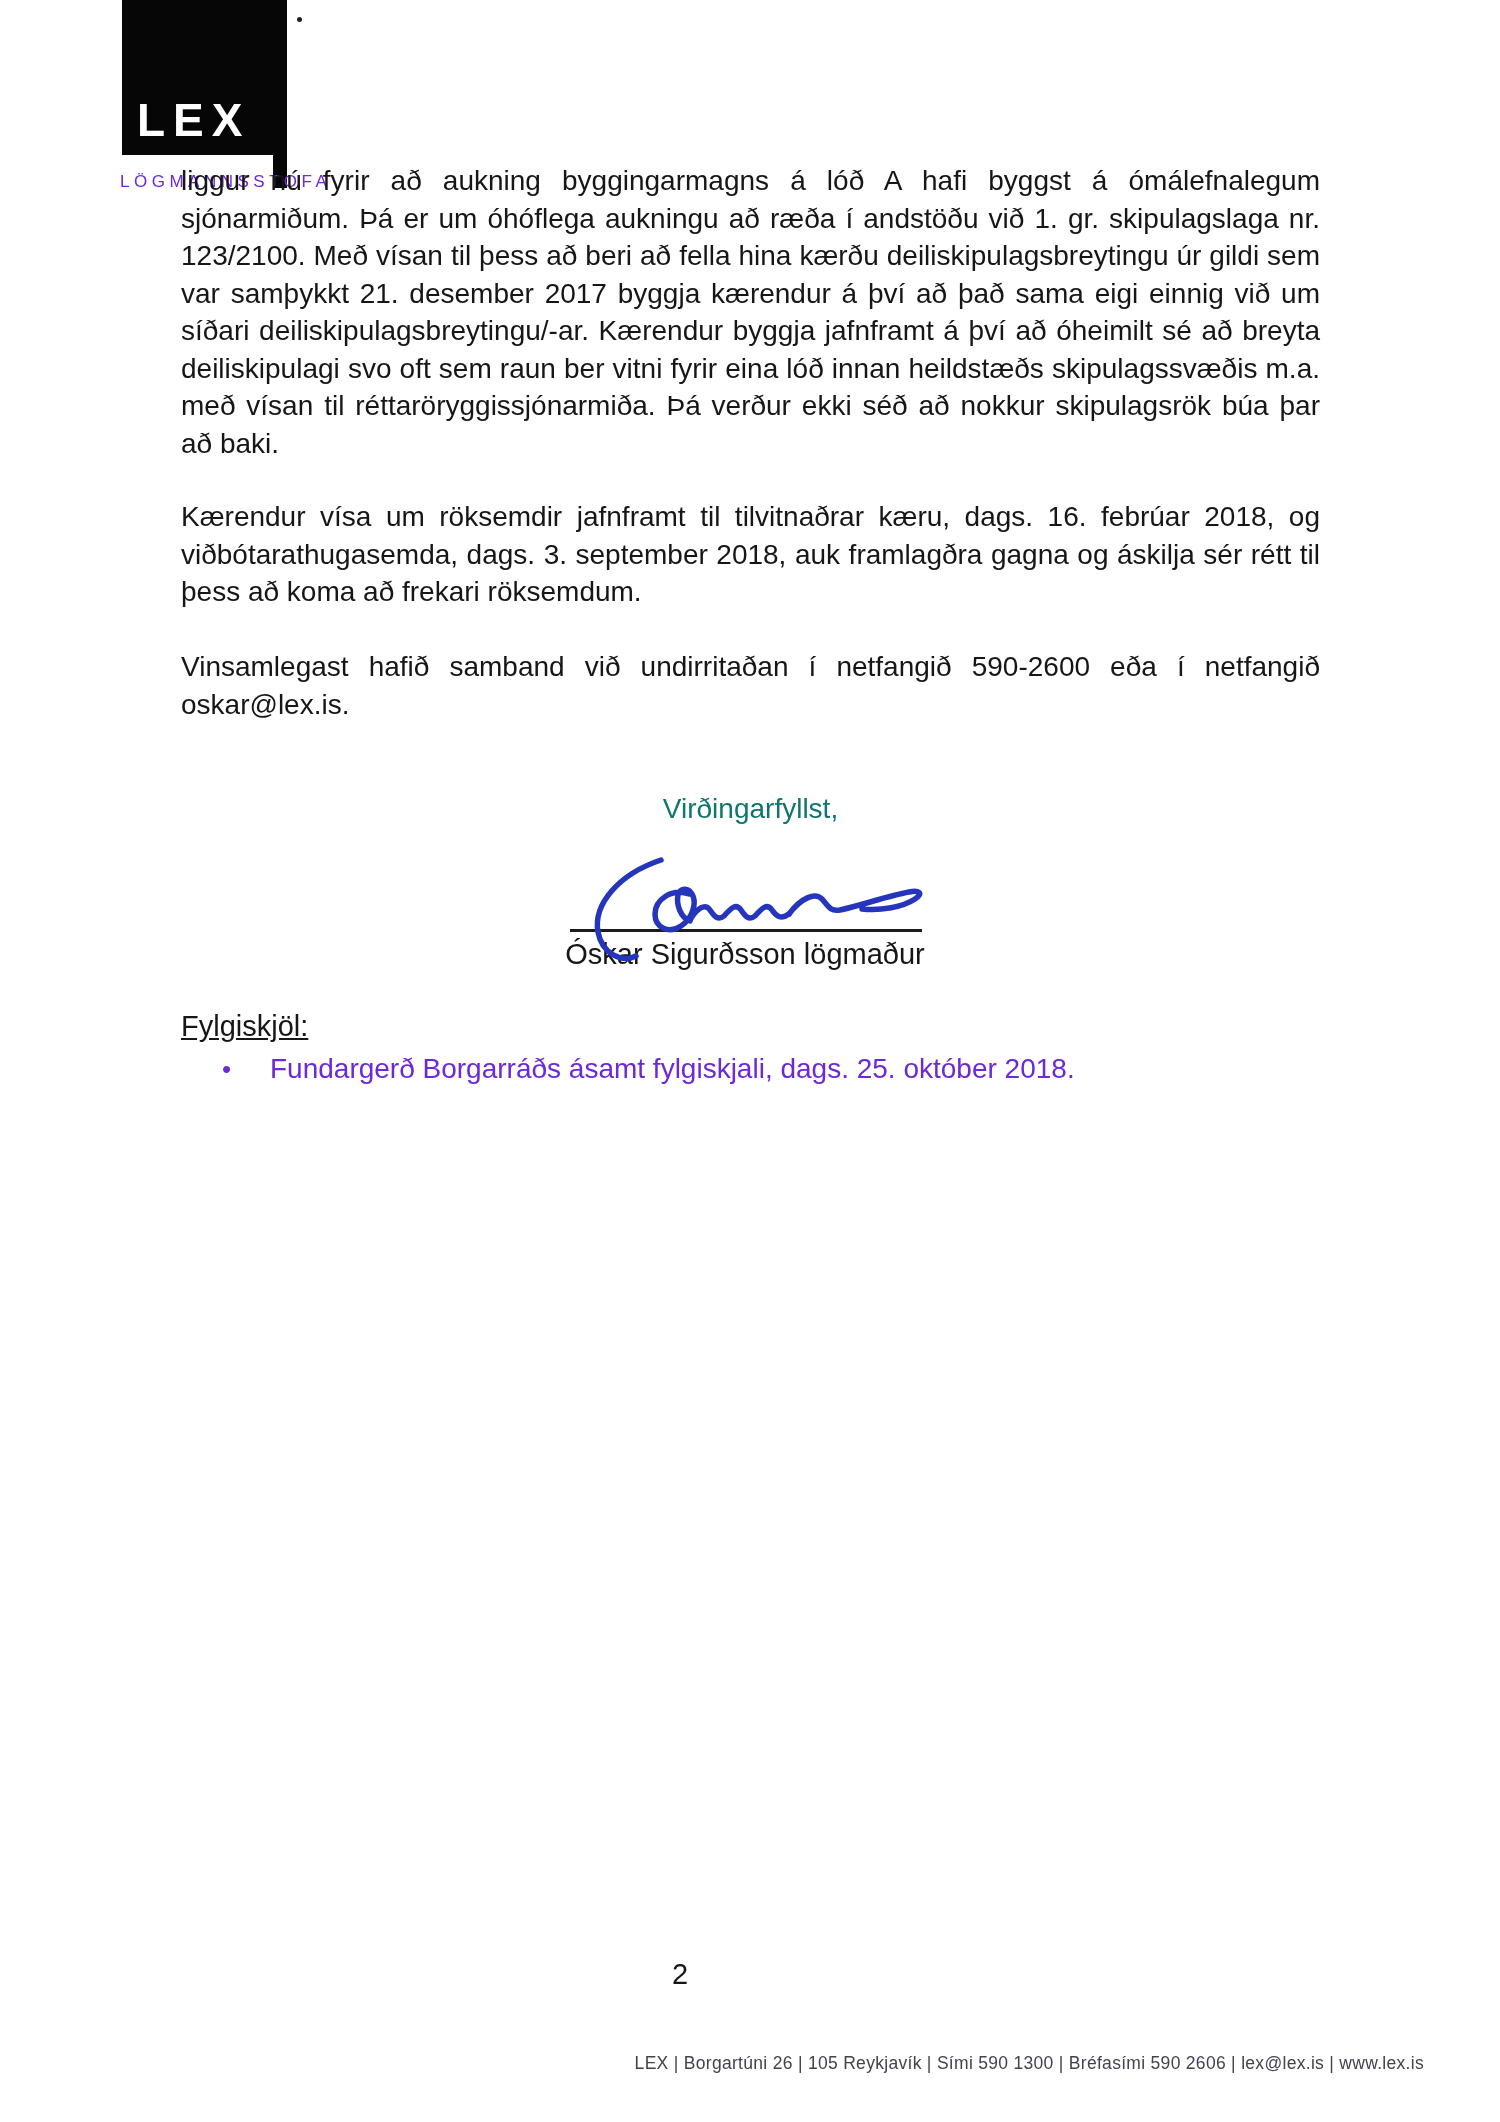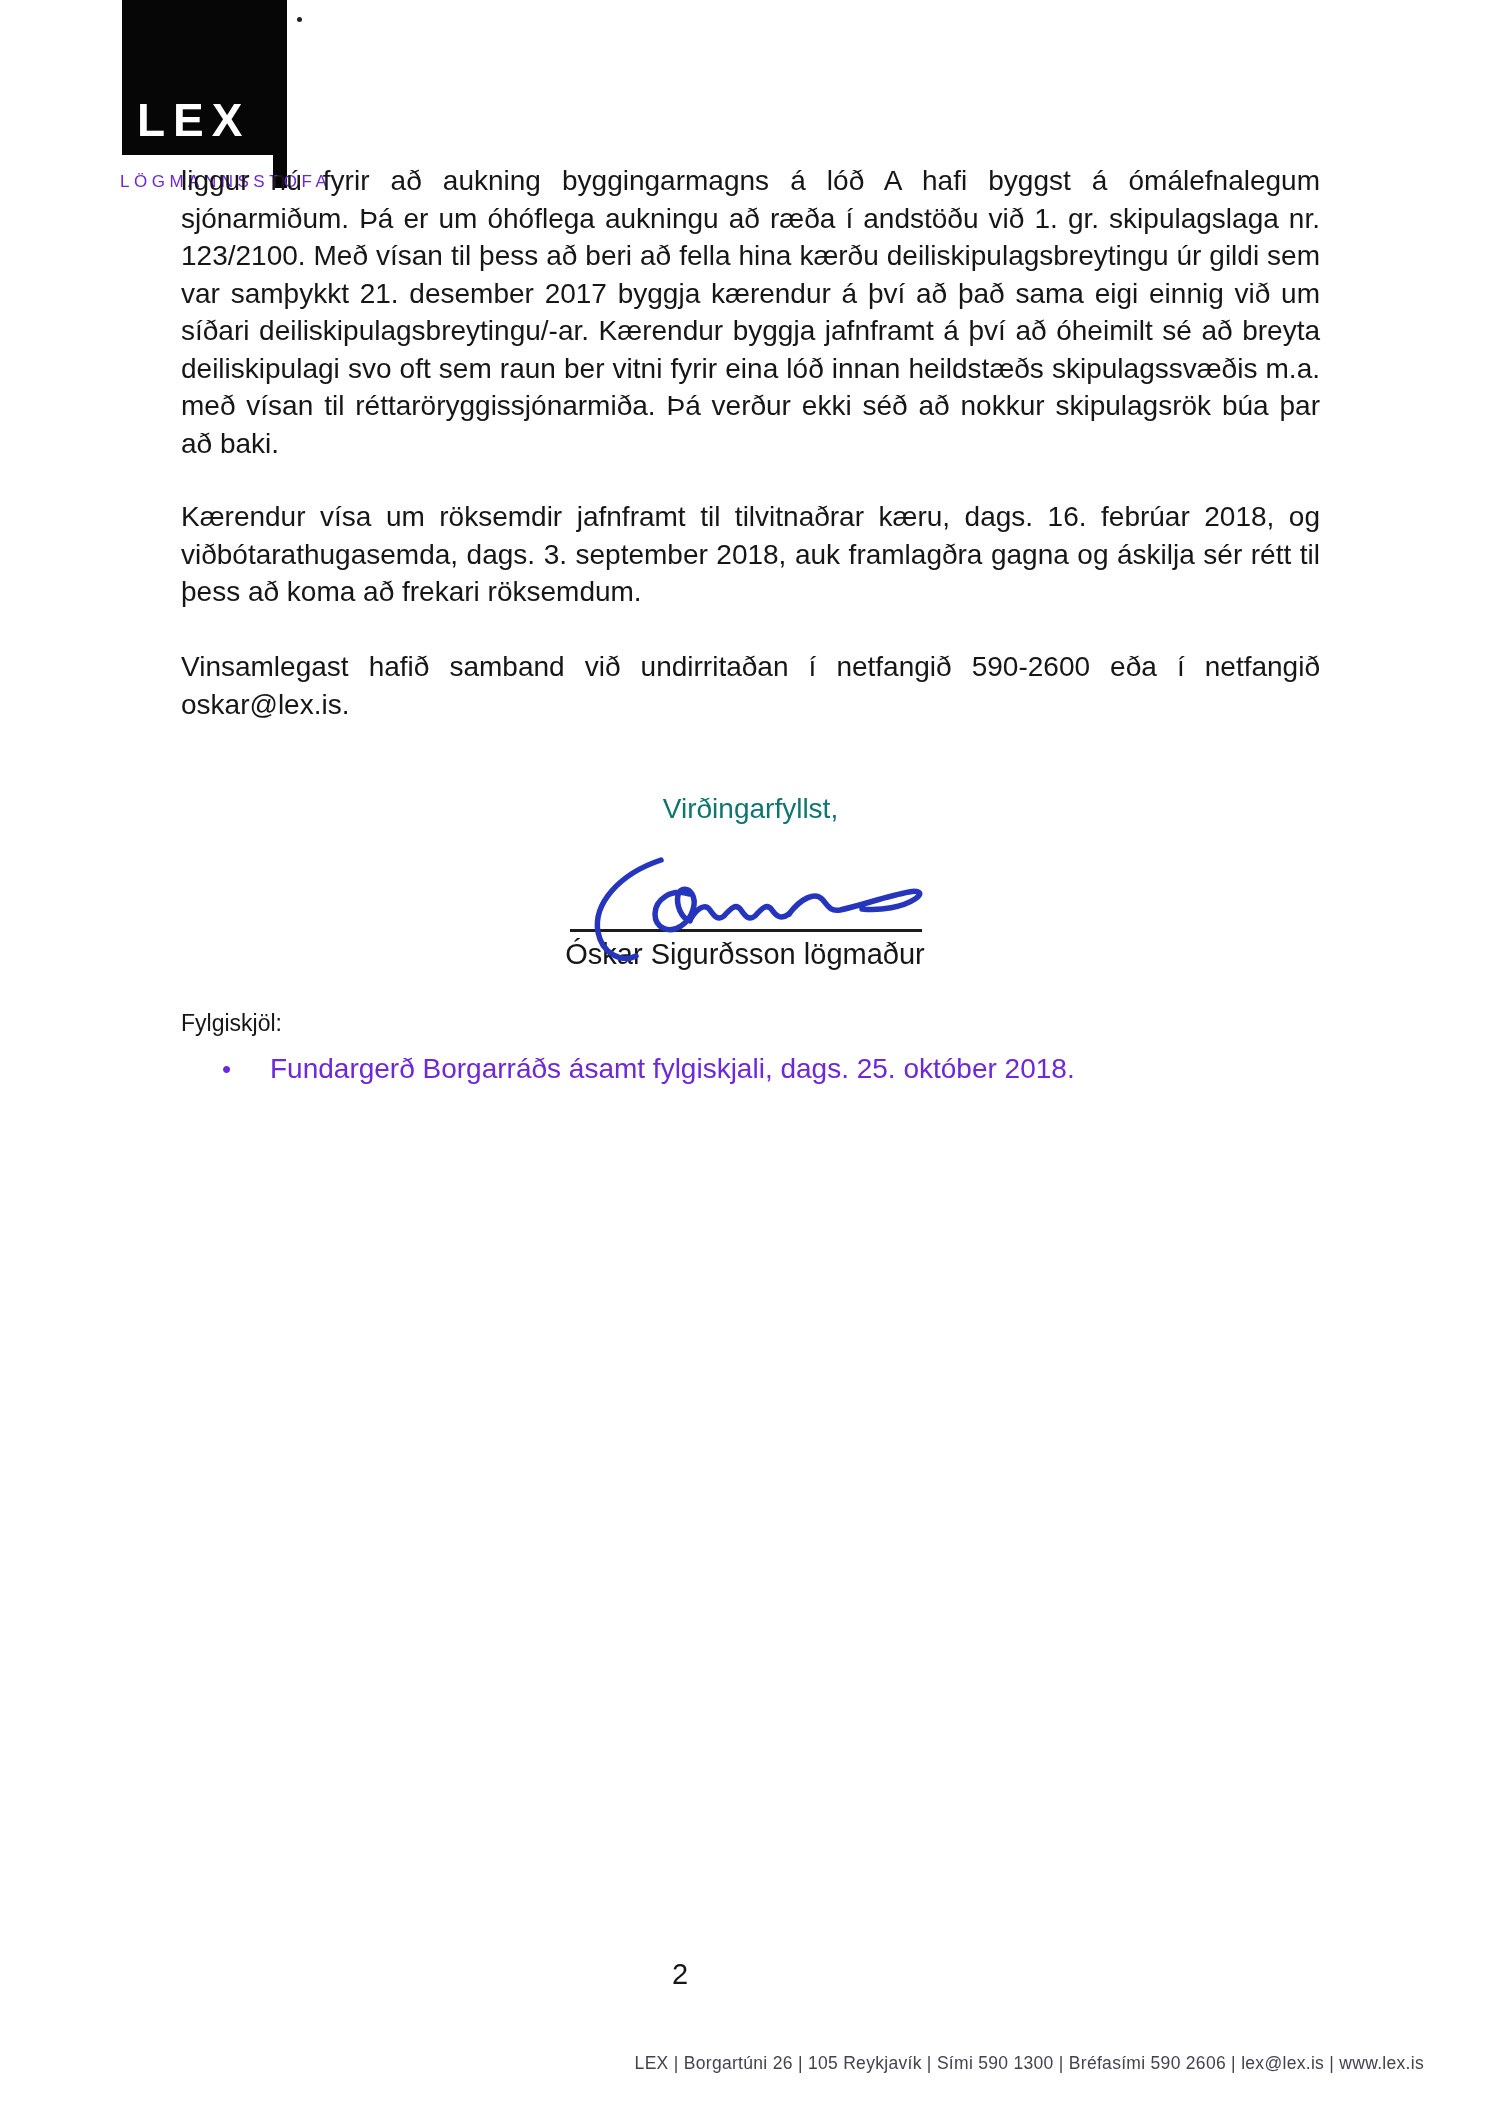--- a/index.html
+++ b/index.html
@@ -96,21 +96,22 @@
     left: 560px; top: 938px;
     width: 370px;
     text-align: center;
     font-size: 29px;
     color: #161616;
   }
 
   .attach-heading {
     position: absolute;
     left: 181px; top: 1010px;
-    font-size: 23px;
+    font-size: 29px;
+    text-decoration: underline;
     color: #161616;
   }
   .attach-item {
     position: absolute;
     left: 222px; top: 1053px;
     width: 1100px;
     font-size: 28px;
     color: #6d28d9;
   }
   .attach-item .bullet {

